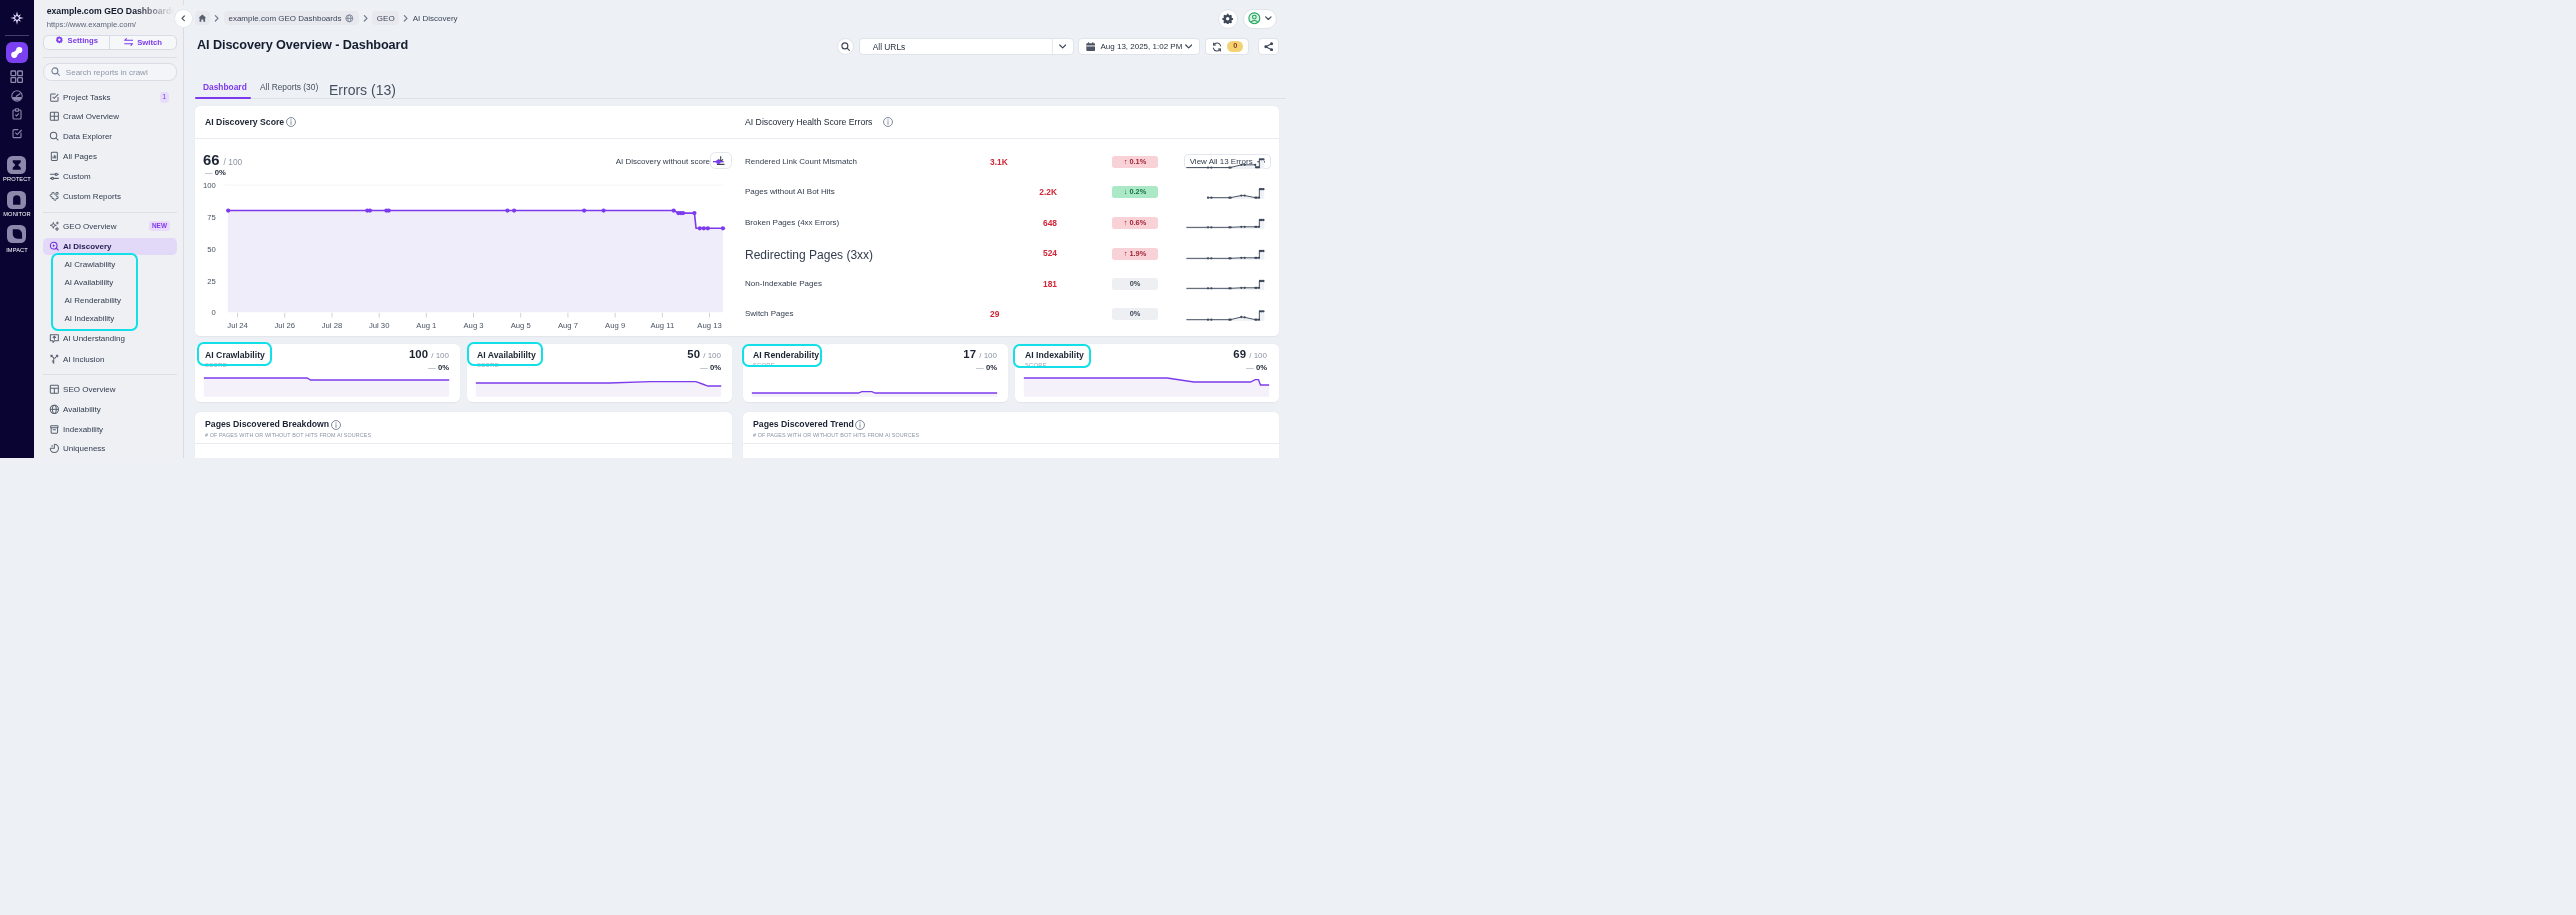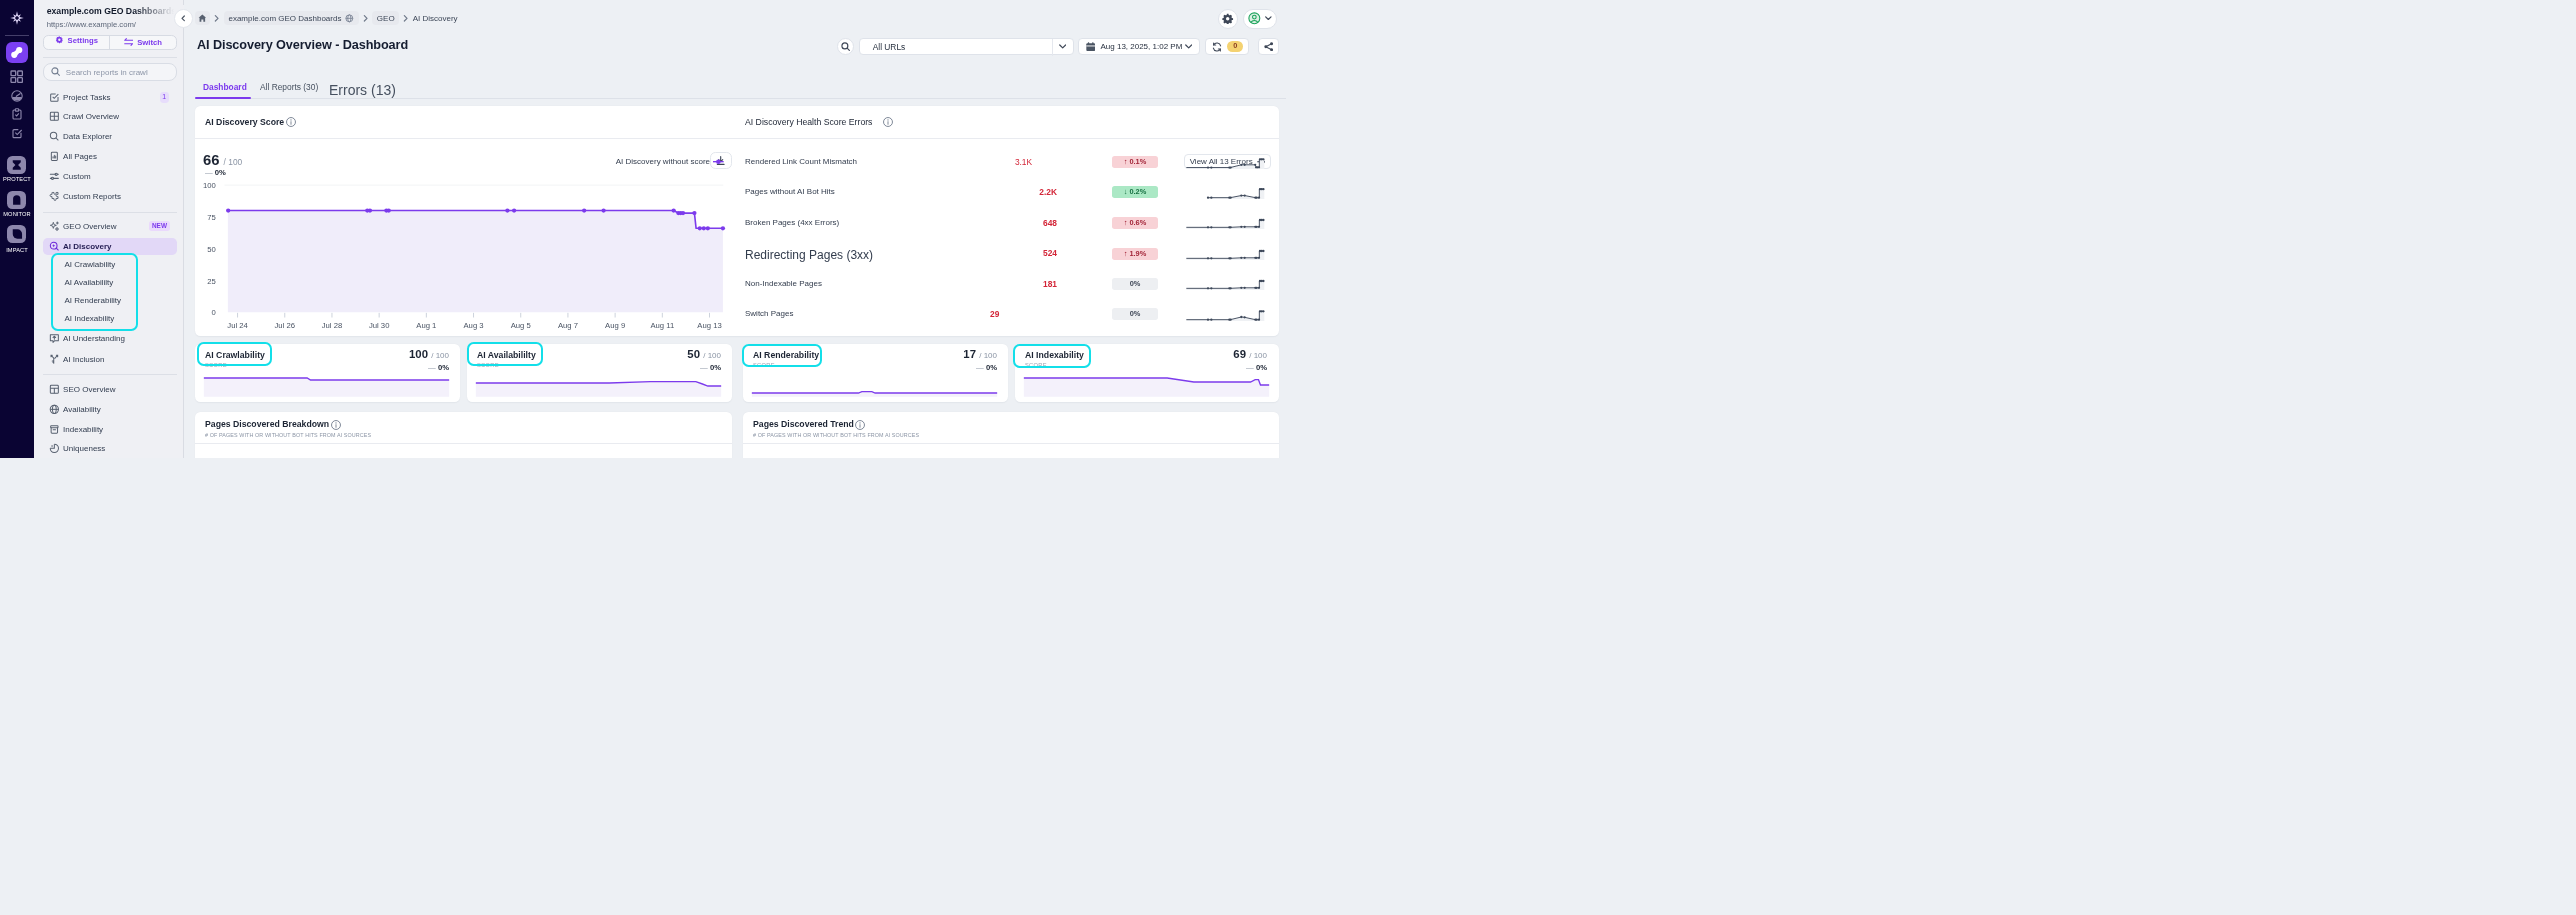--- a/index.html
+++ b/index.html
@@ -407,21 +407,21 @@
           <circle cx="753" cy="80.9" r="3.2"></circle>
             <circle cx="759" cy="80.9" r="3.2"></circle>
             <circle cx="765" cy="80.9" r="3.2"></circle>
           <circle cx="787.5" cy="80.9" r="3.2"></circle>
         </g>
       </svg>
     </div>
 
     <div id="errows">
       <div class="abs" style="left:745px;top:157px;font-size:8px;color:#323c4d">Rendered Link Count Mismatch</div>
-      <div class="abs" style="left:990px;top:157px;width:67px;text-align:center;font-size:8.4px;font-weight:normal;color:#d32638">3.1K</div>
+      <div class="abs" style="left:990px;top:157px;width:67px;text-align:left;font-size:8.4px;font-weight:bold;color:#d32638">3.1K</div>
       <div class="abs" style="left:1112px;top:156px;width:46px;height:12px;background:#f8d2d6;border-radius:2.7px;text-align:center;line-height:12px;font-size:7.4px;font-weight:bold;color:#a32639">↑ 0.1%</div>
       <svg class="abs" style="left:1184px;top:154px" width="84" height="18" viewBox="0 0 125 27">
           <path d="M3 20.3 H69 L85.5 16.2 H106.3 L108 20 H112.5 L112.5 8 H120 V22.5 H3 Z" fill="#eff1f4"></path>
           <path d="M3 20.3 H69 L85.5 16.2 H106.3 L108 20 H112.5 L112.5 8 H120" fill="none" stroke="#3d485a" stroke-width="1.4"></path>
           <g fill="#3d485a">
             <circle cx="35.5" cy="20.3" r="1.7"></circle>
             <circle cx="40.5" cy="20.3" r="1.7"></circle>
             <circle cx="67.5" cy="20.3" r="1.7"></circle>
             <circle cx="69.5" cy="20.3" r="1.7"></circle>
             <circle cx="85.5" cy="16.2" r="1.7"></circle>

